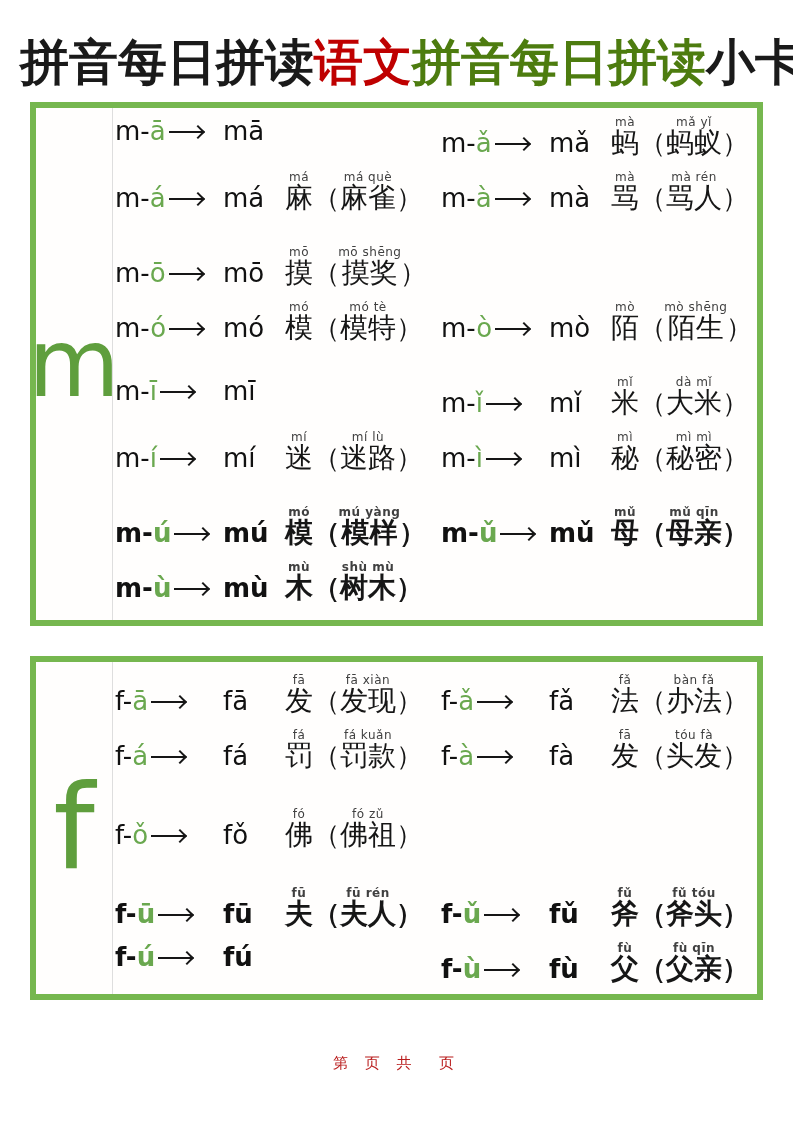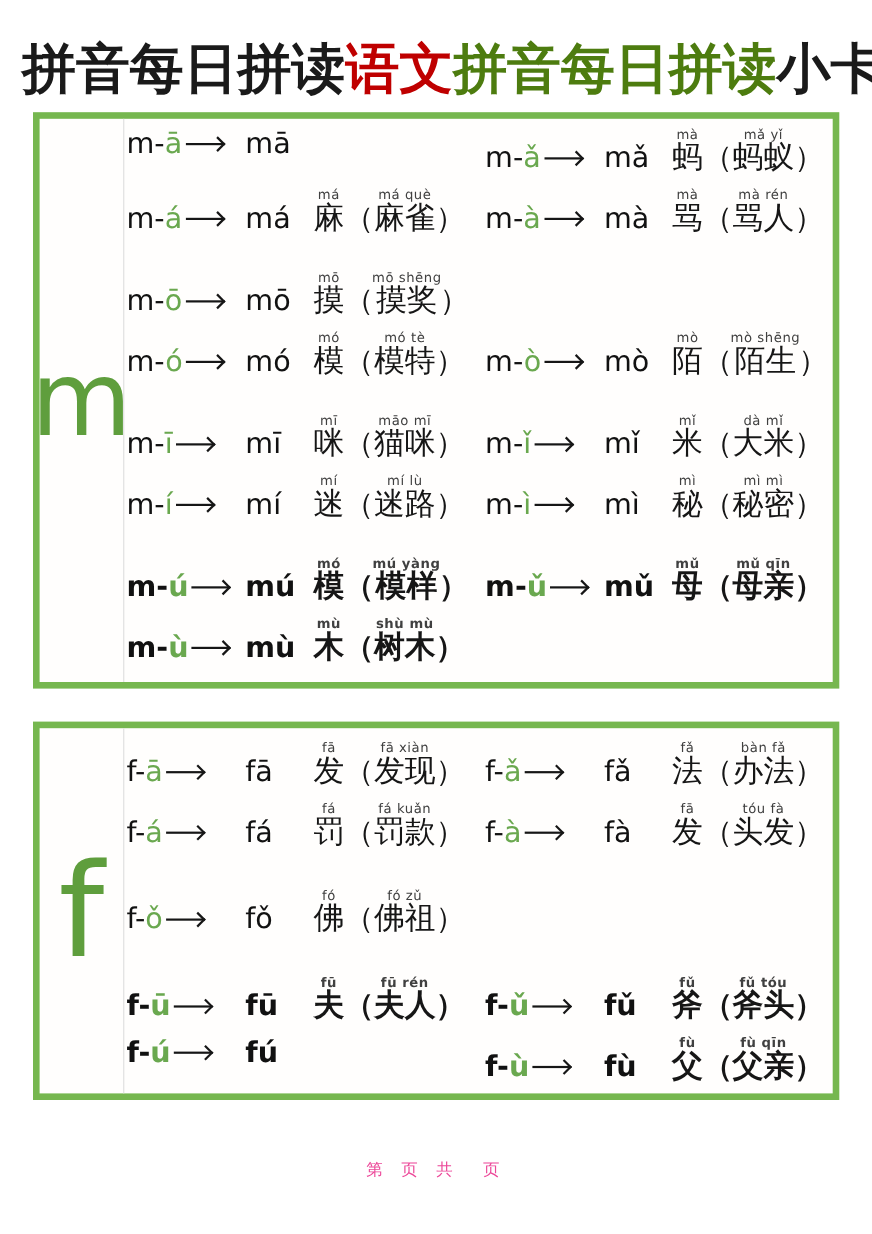--- a/index.html
+++ b/index.html
@@ -42,21 +42,21 @@
     content:'';position:absolute;right:0px;top:-3.4px;width:8px;height:8px;
     border-top:2.4px solid #161616;border-right:2.4px solid #161616;
     transform:rotate(45deg);
   }
   .syllable{display:inline-block;width:62px;font-size:26px;color:#111;}
   .hanzi{font-size:28px;color:#161616;}
   ruby{ruby-align:center;}
   rt{font-size:12px;color:#404040;letter-spacing:.5px;font-family:"DejaVu Sans",sans-serif;}
   .paren{font-size:27px;}
   .footer{
-    margin-top:54px;text-align:center;font-size:15px;color:#ec4899;
+    margin-top:54px;text-align:center;font-size:15px;color:#b91c1c;
     letter-spacing:6px;white-space:pre;
   }
 </style>
 </head>
 <body>
 
 <div>
   <h1 class="title"><span style="color: rgb(26, 26, 26);">拼音每日拼读</span><span style="color: rgb(191, 0, 0);">语文</span><span style="color: #4d7c0f;">拼音每日拼读</span><span style="color: rgb(26, 26, 26);">小卡片</span></h1>
   <main id="cards">
       <section class="card card-m">
@@ -108,21 +108,20 @@
                 <span class="syllable">mò</span>
                 <span class="hanzi"><ruby>陌<rt>mò</rt></ruby><span class="paren">（</span><ruby>陌生<rt>mò shēng</rt></ruby><span class="paren">）</span></span>
               </div>
             </div>
           </div>
           <div class="group">
             <div class="row">
               <div class="entry">
                 <span class="combo"><span>m</span><span>-</span><span class="vowel">ī</span><span class="arrow"></span></span>
                 <span class="syllable">mī</span>
-                <span class="hanzi"><ruby>咪<rt>mī</rt></ruby><span class="paren">（</span><ruby>猫咪<rt>māo mī</rt></ruby><span class="paren">）</span></span>
               </div>
               <div class="entry">
                 <span class="combo"><span>m</span><span>-</span><span class="vowel">ǐ</span><span class="arrow"></span></span>
                 <span class="syllable">mǐ</span>
                 <span class="hanzi"><ruby>米<rt>mǐ</rt></ruby><span class="paren">（</span><ruby>大米<rt>dà mǐ</rt></ruby><span class="paren">）</span></span>
               </div>
             </div>
             <div class="row">
               <div class="entry">
                 <span class="combo"><span>m</span><span>-</span><span class="vowel">í</span><span class="arrow"></span></span>

